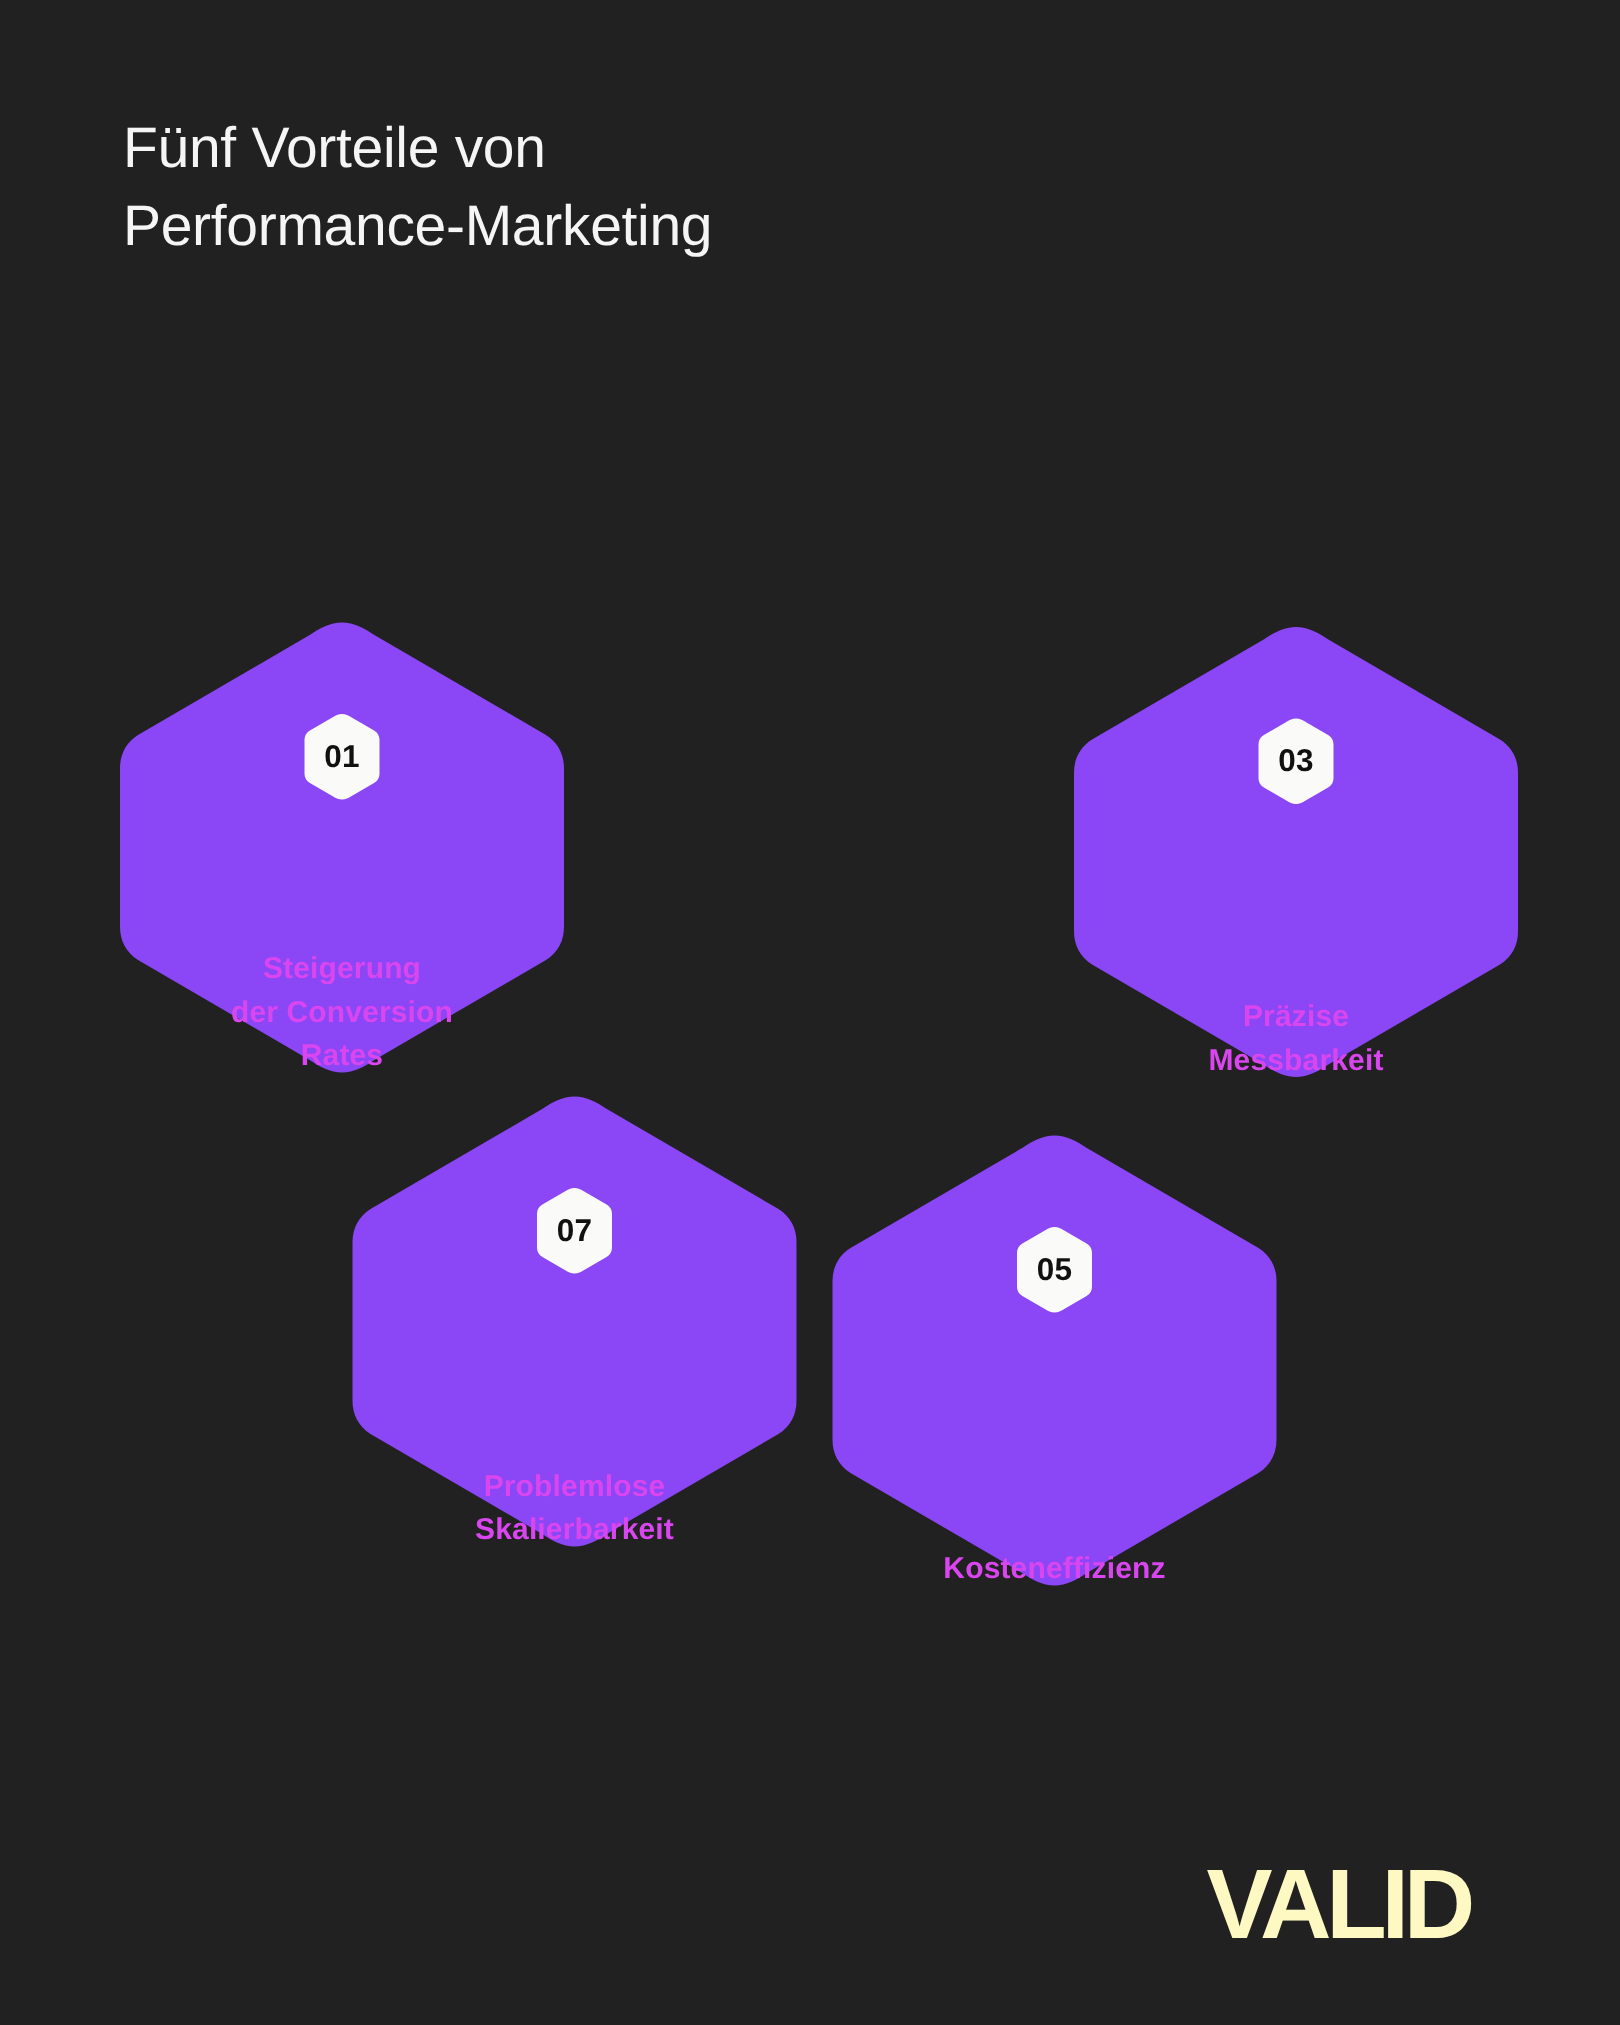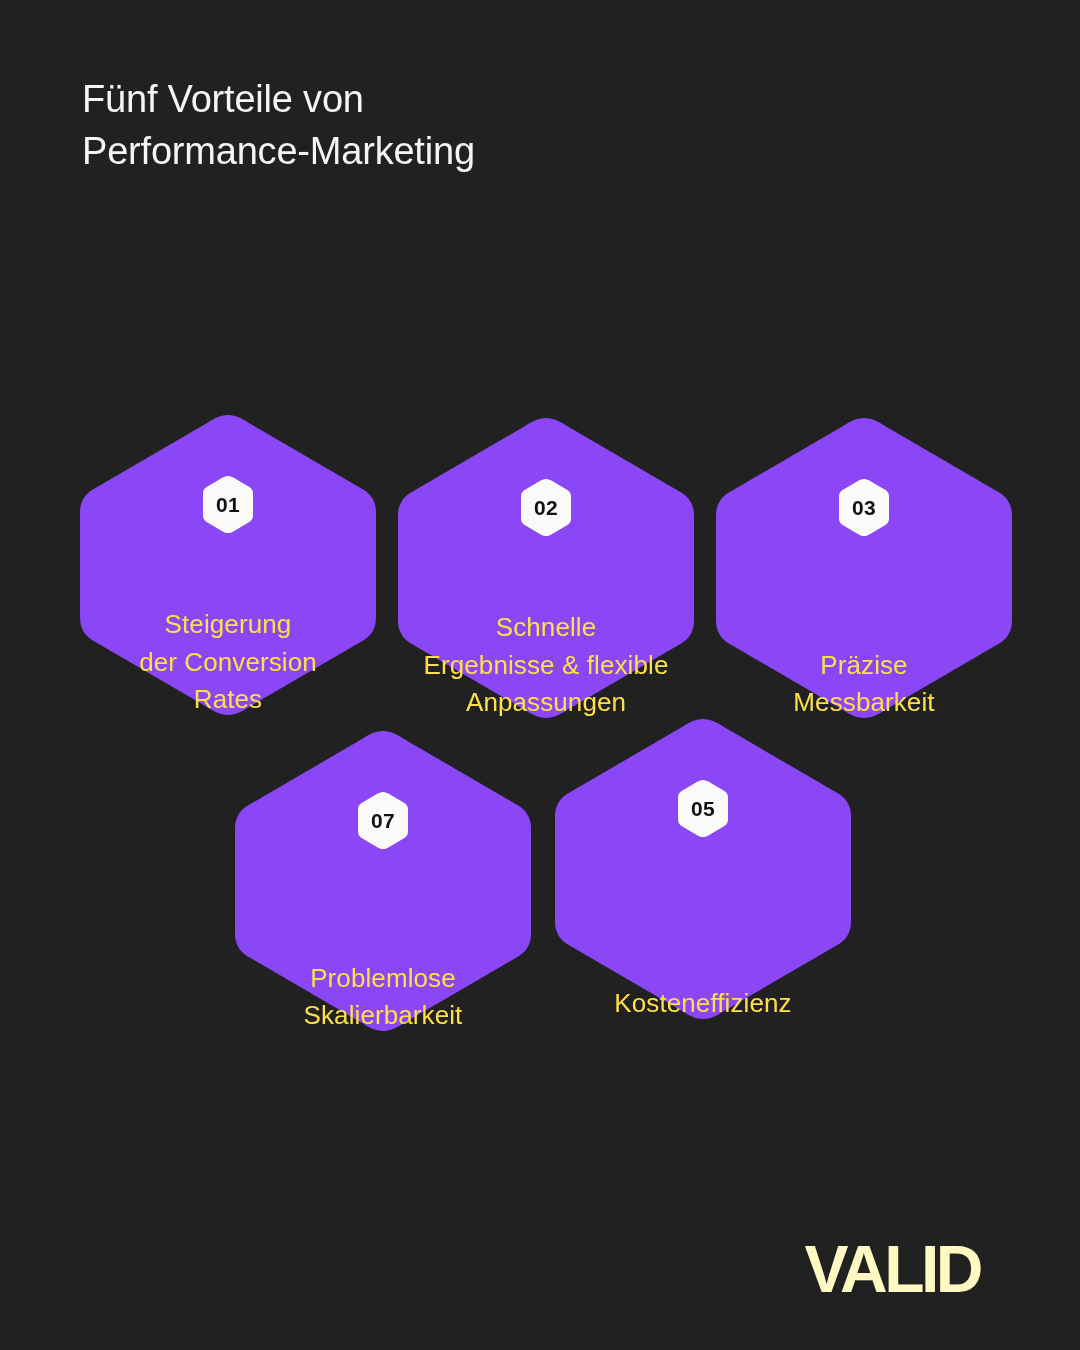--- a/index.html
+++ b/index.html
@@ -86,43 +86,43 @@
   .hex-badge span {
     position:relative;
     color:#111111;
     font-size:21px;
     font-weight:700;
     letter-spacing:0.2px;
     line-height:1;
   }
 
   .hex-label {
-    color:#fde047;
-    font-size:26px;
-    font-weight:400;
+    color:#d946ef;
+    font-size:20px;
+    font-weight:700;
     line-height:1.45;
     letter-spacing:0.1px;
     white-space:pre-line;
     padding:0 4px;
   }
 
   
   .hex-cell[data-idx="0"] .hex-label { margin-top:24px; }
   .hex-cell[data-idx="1"] .hex-label { margin-top:22px; }
   .hex-cell[data-idx="2"] .hex-label { margin-top:46px; }
   .hex-cell[data-idx="3"] .hex-label { margin-top:48px; }
   .hex-cell[data-idx="4"] .hex-label { margin-top:44px; }
 
   
   .hex-cell[data-idx="0"] { left:78px;  top:411px; width:300px; height:308px; }
   .hex-cell[data-idx="1"] { left:396px; top:414px; width:300px; height:308px; }
   .hex-cell[data-idx="2"] { left:714px; top:414px; width:300px; height:308px; }
   
   .hex-cell[data-idx="3"] { left:233px; top:727px; width:300px; height:308px; }
-  .hex-cell[data-idx="4"] { left:553px; top:715px; width:300px; height:308px; }
+  .hex-cell[data-idx="4"] { left:553px; top:753px; width:300px; height:308px; }
 
   
   .brand {
     position:absolute;
     right:100px;
     bottom:48px;
     color:#fef9c3;
     font-size:66px;
     font-weight:700;
     letter-spacing:-3.5px;
@@ -154,43 +154,20 @@
                    C1 15.6 2.2 13.4 4.6 12 L19.8 3.1 C21.6 2 23.6 1 26 1 Z"></path>
         </svg>
         <span>01</span>
       </div>
       <div class="hex-label">Steigerung
 der Conversion
 Rates</div>
     </div>
   </div>
 
-  <div class="hex-cell" data-idx="1">
-    <svg class="hex-shape" viewBox="0 0 300 308" preserveAspectRatio="none">
-      <path fill="#8B46F5" d="M150 4 C158 4 165 8 171 12 L286 79 C294 84 298 92 298 101 L298 207
-               C298 216 294 224 286 229 L171 296 C165 300 158 304 150 304
-               C142 304 135 300 129 296 L14 229 C6 224 2 216 2 207 L2 101
-               C2 92 6 84 14 79 L129 12 C135 8 142 4 150 4 Z"></path>
-    </svg>
-    <div class="hex-content">
-      <div class="hex-badge">
-        <svg viewBox="0 0 52 59" preserveAspectRatio="none">
-          <path fill="#FAFAF8" d="M26 1 C28.4 1 30.4 2 32.2 3.1 L47.4 12 C49.8 13.4 51 15.6 51 18.2
-                   L51 40.8 C51 43.4 49.8 45.6 47.4 47 L32.2 55.9
-                   C30.4 57 28.4 58 26 58 C23.6 58 21.6 57 19.8 55.9
-                   L4.6 47 C2.2 45.6 1 43.4 1 40.8 L1 18.2
-                   C1 15.6 2.2 13.4 4.6 12 L19.8 3.1 C21.6 2 23.6 1 26 1 Z"></path>
-        </svg>
-        <span>02</span>
-      </div>
-      <div class="hex-label">Schnelle
-Ergebnisse &amp; flexible
-Anpassungen</div>
-    </div>
-  </div>
 
   <div class="hex-cell" data-idx="2">
     <svg class="hex-shape" viewBox="0 0 300 308" preserveAspectRatio="none">
       <path fill="#8B46F5" d="M150 4 C158 4 165 8 171 12 L286 79 C294 84 298 92 298 101 L298 207
                C298 216 294 224 286 229 L171 296 C165 300 158 304 150 304
                C142 304 135 300 129 296 L14 229 C6 224 2 216 2 207 L2 101
                C2 92 6 84 14 79 L129 12 C135 8 142 4 150 4 Z"></path>
     </svg>
     <div class="hex-content">
       <div class="hex-badge">

